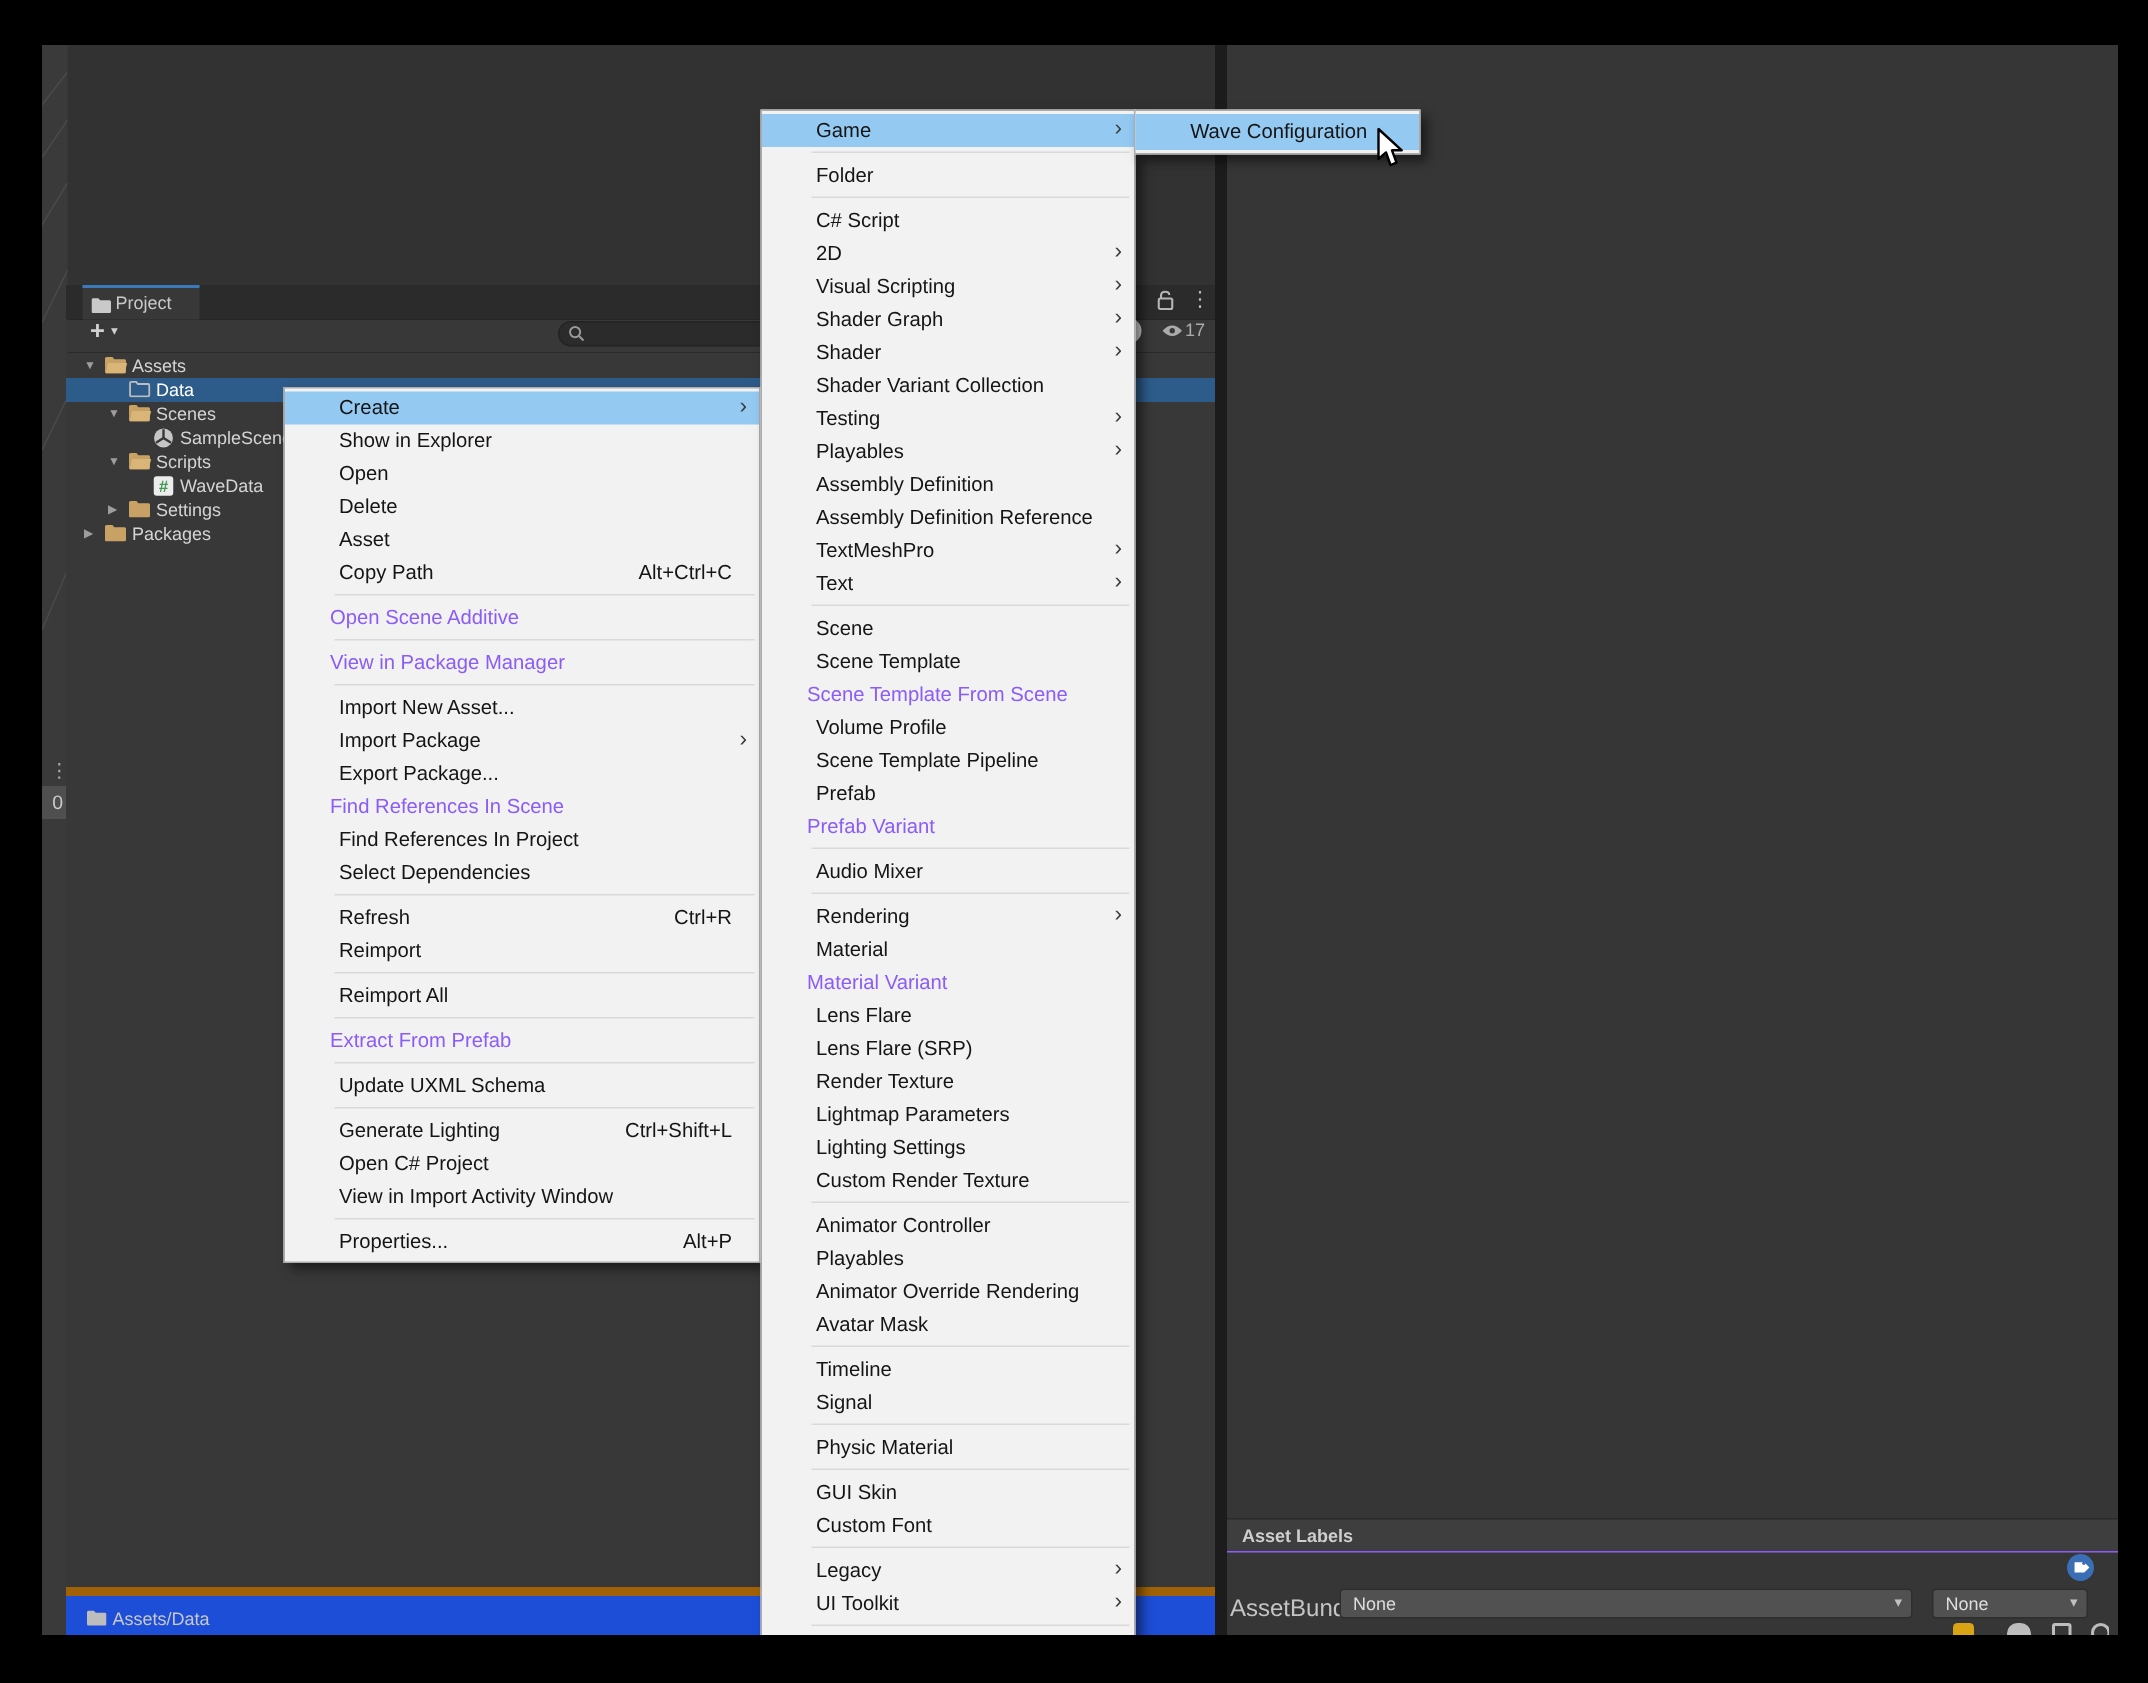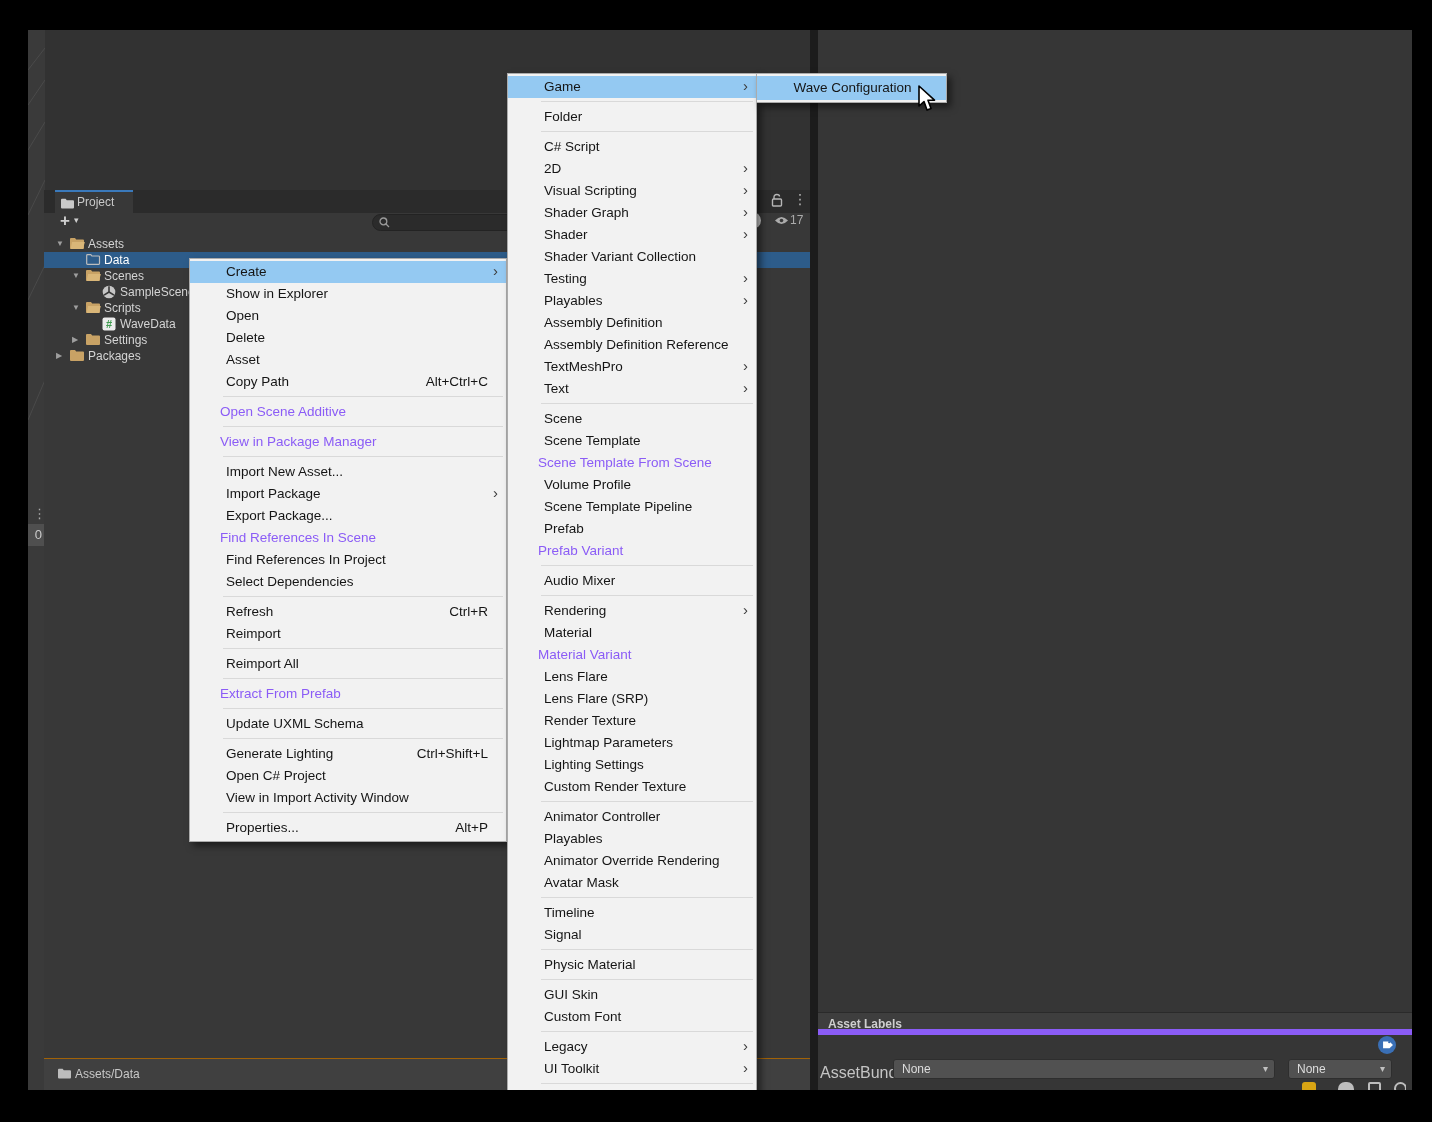--- a/index.html
+++ b/index.html
@@ -22,26 +22,26 @@
   #tab{position:absolute;left:11px;top:0;width:78px;height:23px;background:var(--panel);
        border-top:2px solid var(--accent);box-sizing:border-box;color:#c9c9c9;font-size:12px;}
   #tab .lbl{position:absolute;left:22px;top:3px;}
   #toolbar{left:44px;top:213px;width:766px;height:22px;background:var(--panel);z-index:2;}
   #tree{left:44px;top:235px;width:766px;height:823px;background:var(--panel);z-index:2;overflow:hidden;}
   .trow{position:absolute;left:0;width:766px;height:16px;font-size:12px;color:#d4d4d4;}
   .trow.sel{background:var(--sel);color:#fff;}
   .trow .arr{position:absolute;top:3px;font-size:8px;color:#9e9e9e;}
   .trow .ticon{position:absolute;top:1px;}
   .trow .tlabel{position:absolute;top:1px;white-space:nowrap;}
-  #breadcrumb-bar{left:44px;top:1058px;width:766px;height:32px;background:#404040;
-       border-top:1px solid #a16207;z-index:2;color:#c8c8c8;font-size:12px;box-sizing:border-box;}
+  #breadcrumb-bar{left:44px;top:1058px;width:766px;height:32px;background:#1d4ed8;
+       border-top:6px solid #a16207;z-index:2;color:#c8c8c8;font-size:12px;box-sizing:border-box;}
   
   #rightpanel{left:818px;top:30px;width:594px;height:1060px;background:#363636;z-index:1;}
   #al-header{position:absolute;left:0;top:982px;width:594px;height:23px;background:#3e3e3e;
-      border-top:1px solid #2a2a2a;border-bottom:6px solid #8b5cf6;box-sizing:border-box;
+      border-top:1px solid #2a2a2a;border-bottom:1px solid #8b5cf6;box-sizing:border-box;
       color:#cfcfcf;font-size:12px;font-weight:bold;}
   .dd{position:absolute;height:20px;background:#515151;border:1px solid #2e2e2e;border-radius:3px;
       box-sizing:border-box;color:#ddd;font-size:12px;line-height:18px;padding-left:8px;}
   .dd .dcaret{position:absolute;right:6px;top:0;color:#c0c0c0;font-size:10px;line-height:18px;}
   
   .menu{position:absolute;background:var(--menubg);border:1px solid #ababab;
         box-shadow:4px 4px 7px rgba(0,0,0,.5);padding:2px 0;box-sizing:content-box;z-index:50;}
   .mitem{position:relative;height:22px;line-height:22px;padding:0 30px 0 36px;
          font-size:13.5px;color:#151515;white-space:nowrap;}
   .mitem.hl{background:var(--hl);}

